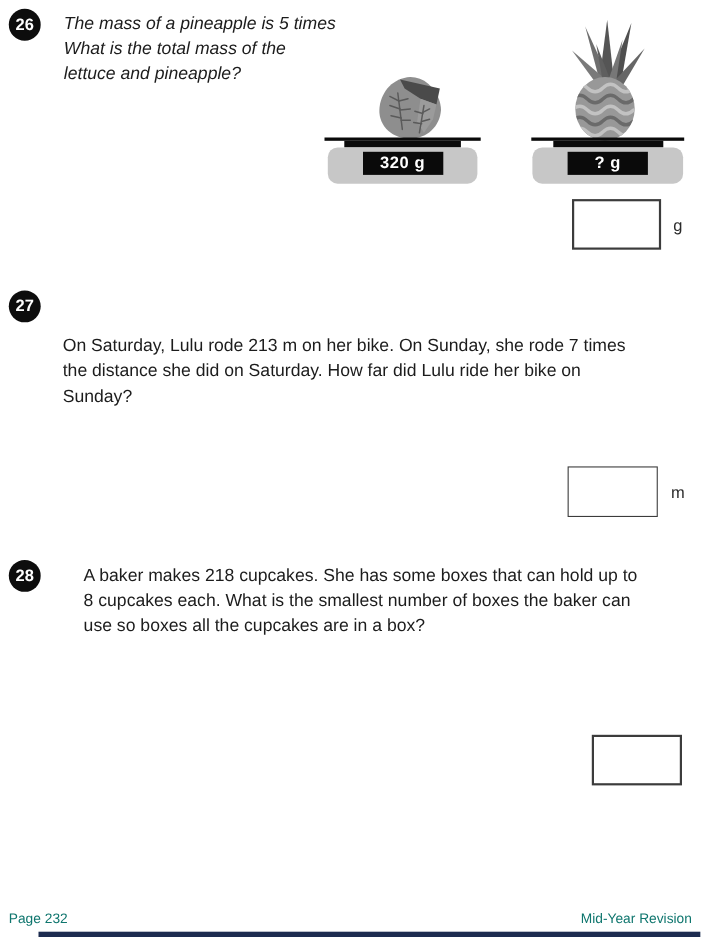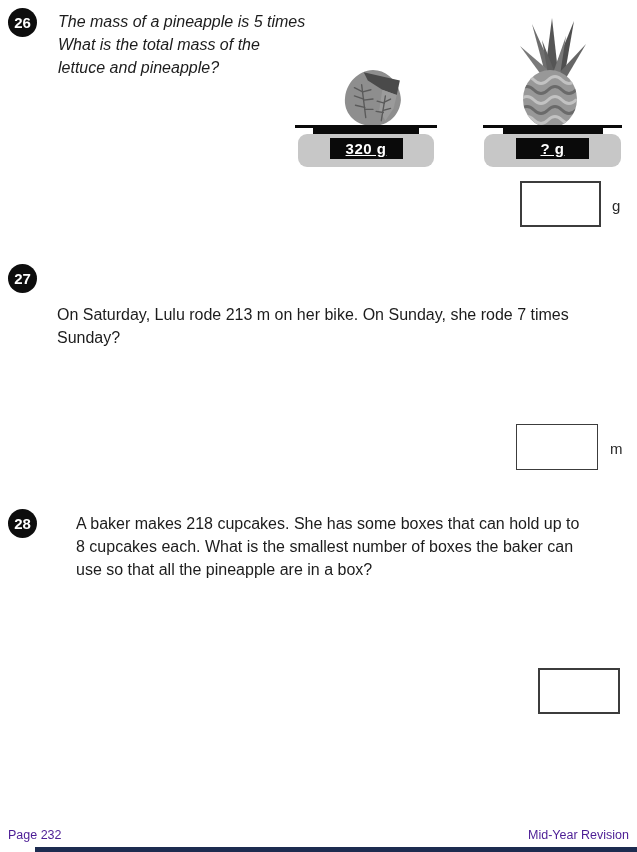--- a/index.html
+++ b/index.html
@@ -21,24 +21,24 @@
   .scale-line { height:3px; background:#0a0a0a; }
   .scale-bar  { height:6px; background:#0a0a0a; margin:0 auto; }
   .scale-base {
     height:33px; background:#c7c7c7; border-radius:9px;
     display:flex; justify-content:center;
   }
   .scale-display {
     margin-top:4px; height:21px; min-width:73px; padding:0 6px;
     background:#0a0a0a; color:#ffffff; font-size:15px; font-weight:bold;
     display:flex; align-items:center; justify-content:center;
-    letter-spacing:0.5px; box-sizing:border-box;text-decoration:underline;
+    letter-spacing:0.5px; box-sizing:border-box;
   }
   .produce { position:absolute; }
-  .footer-text { position:absolute; font-size:12.5px; color:#4c1d95; }
+  .footer-text { position:absolute; font-size:12.5px; color:#0f766e; }
   .accent-bar { position:absolute; }
 </style>
 </head>
 <body>
 
 <div class="page">
 
   <div class="badge" style="left:8px; top:8px;">26</div>
 
   <div class="qtext italic" style="left:58px; top:10px;">
@@ -108,32 +108,33 @@
     </div>
   </div>
 
   <div class="answer-box" style="left:520px; top:181px; width:81px; height:46px;"></div>
   <div class="unit" style="left:612px; top:197px;">g</div>
 
   <div class="badge" style="left:8px; top:264px;">27</div>
 
   <div class="qtext" style="left:57px; top:267px;margin-top:36px;">
     <div>On Saturday, Lulu rode 213 m on her bike. On Sunday, she rode 7 times</div>
+    <div>the distance she did on Saturday. How far did Lulu ride her bike on</div>
     <div>Sunday?</div>
   </div>
 
   <div class="answer-box" style="left:516px; top:424px; width:82px; height:46px; border-width:1.5px;"></div>
   <div class="unit" style="left:610px; top:440px;">m</div>
 
   <div class="badge" style="left:8px; top:509px;">28</div>
 
   <div class="qtext" style="left:57px; top:512px;margin-left:19px;">
     <div>A baker makes 218 cupcakes. She has some boxes that can hold up to</div>
     <div>8 cupcakes each. What is the smallest number of boxes the baker can</div>
-    <div>use so that all the pineapple are in a box?</div>
+    <div>use so boxes all the cupcakes are in a box?</div>
   </div>
 
   <div class="answer-box" style="left:538px; top:668px; width:82px; height:46px; border-width:2.5px;"></div>
 
   <div class="footer-text" style="left:8px; top:828px;">Page 232</div>
   <div class="footer-text" style="right:8px; top:828px;">Mid-Year Revision</div>
   <div class="accent-bar" style="left: 35px; top: 847px; width: 602px; height: 5px; background: rgb(29, 44, 80);"></div>
 
 </div>
 

